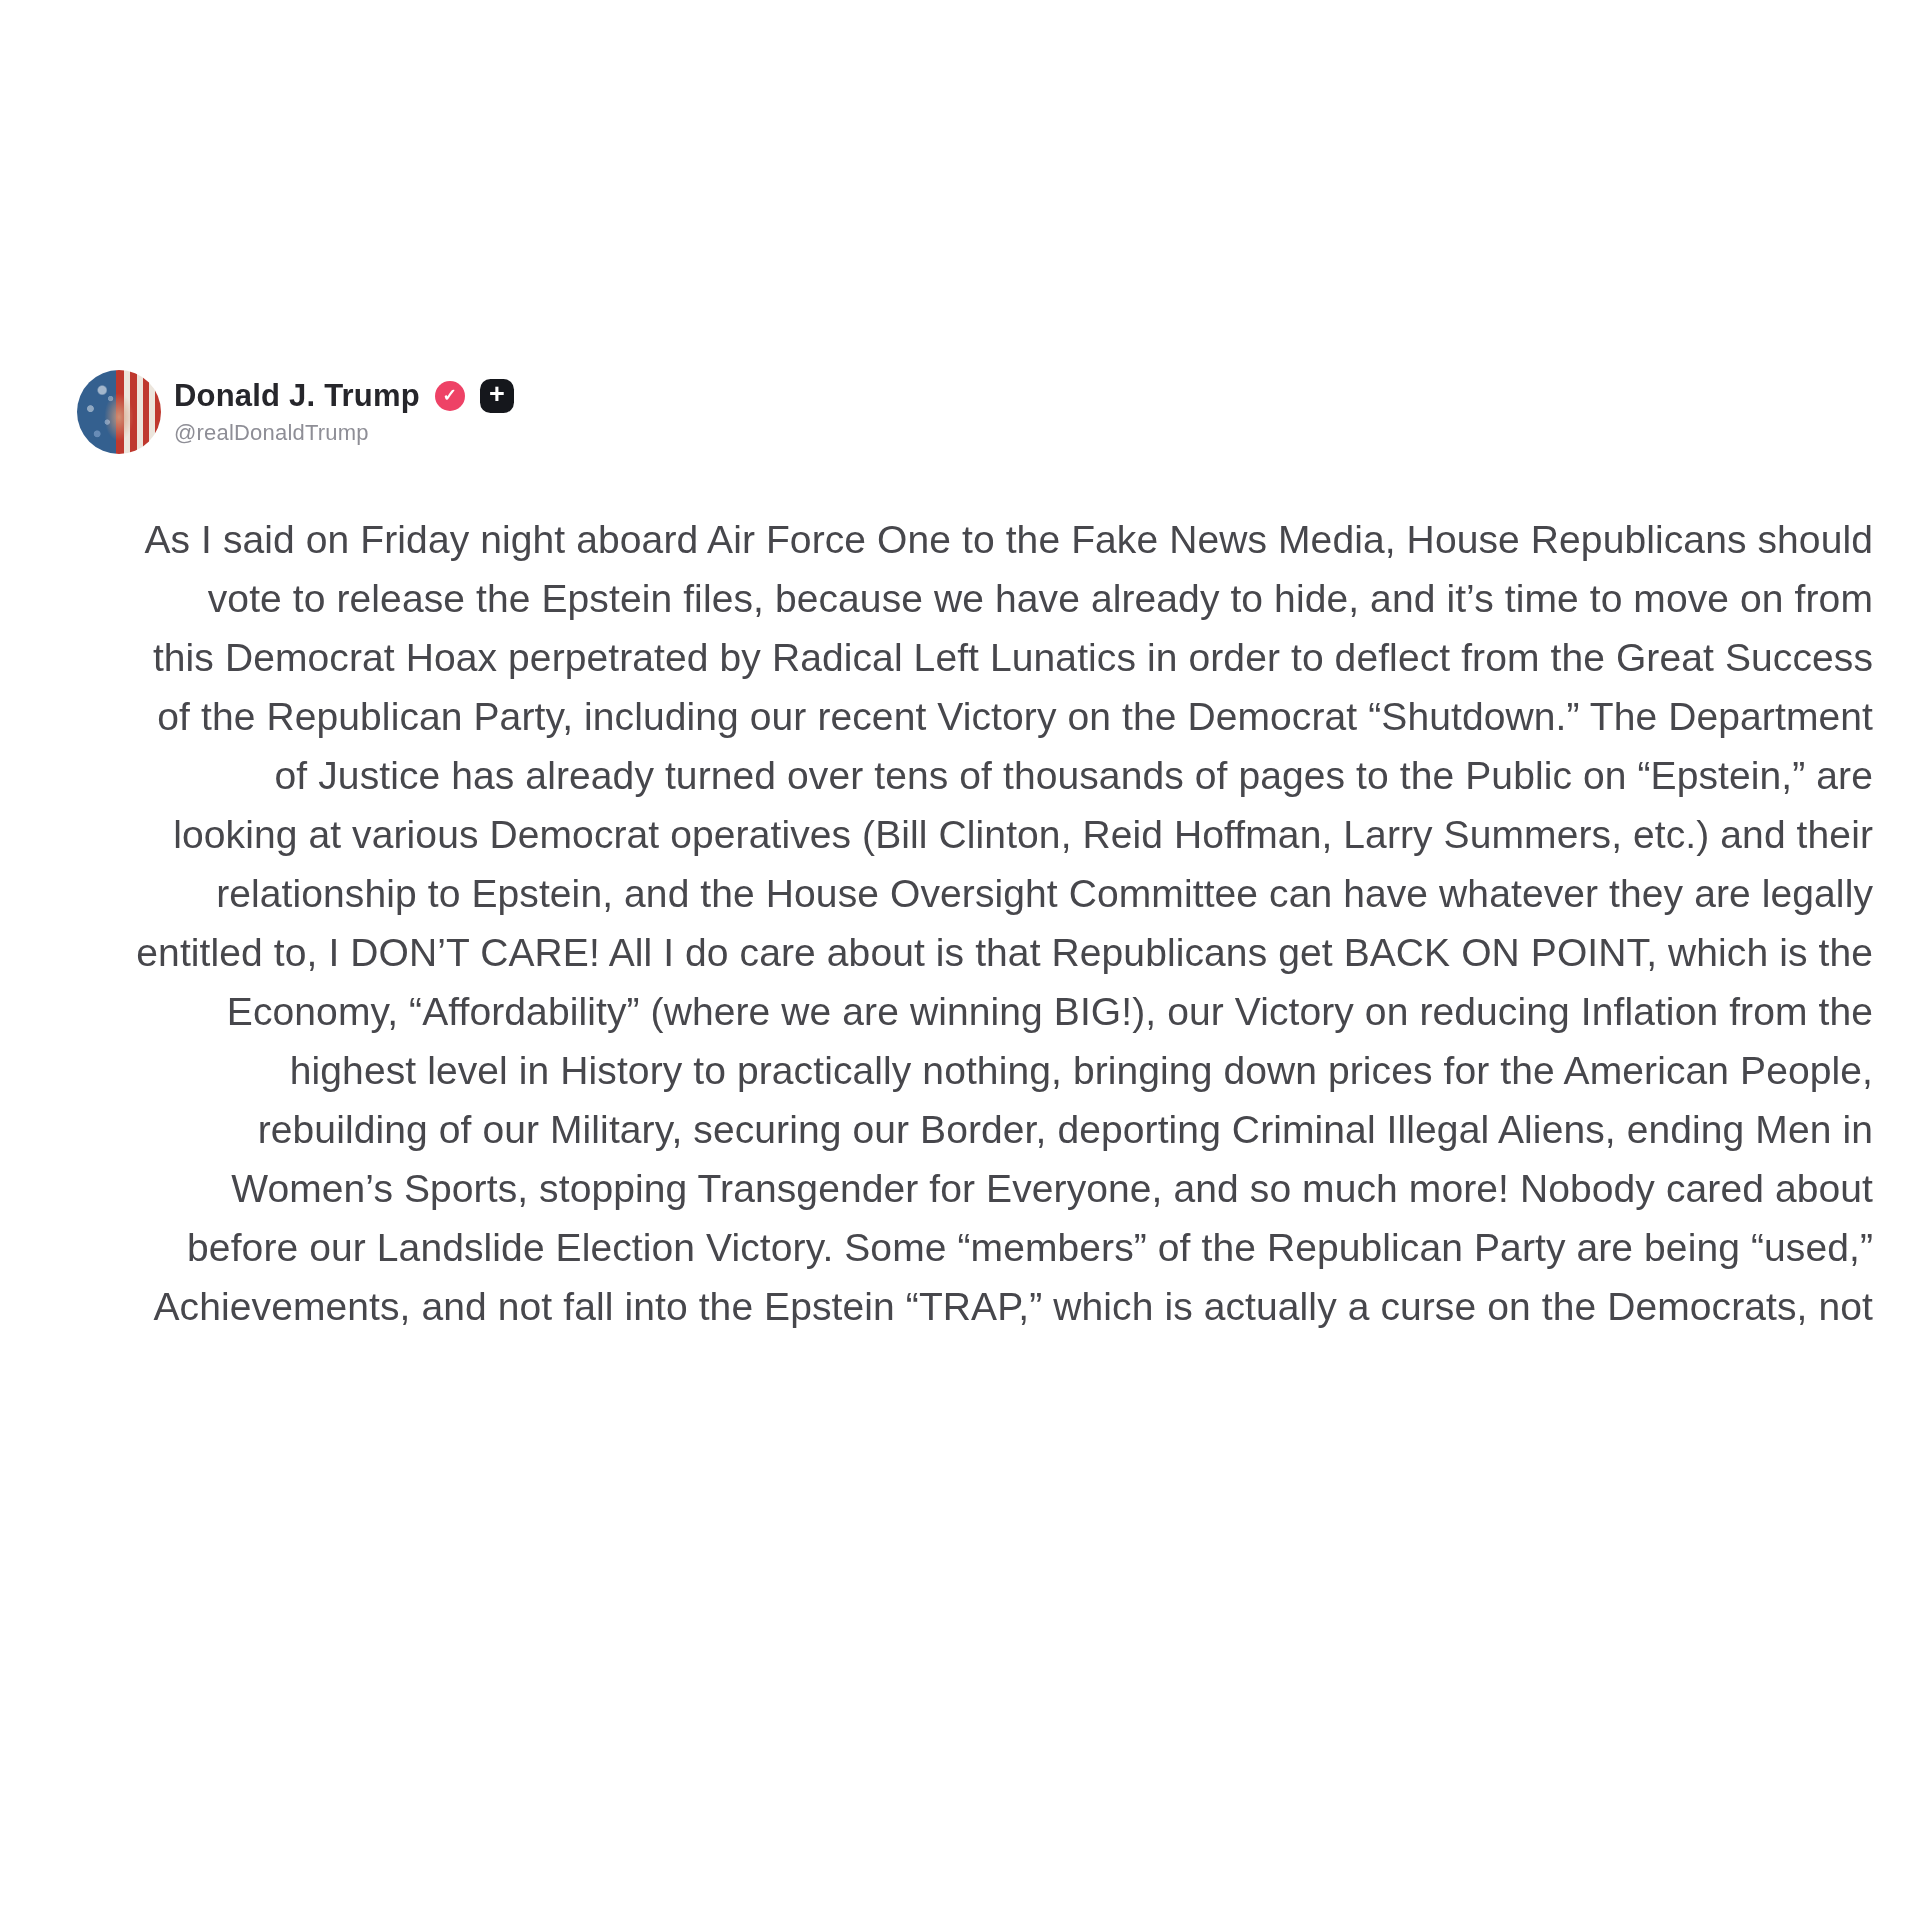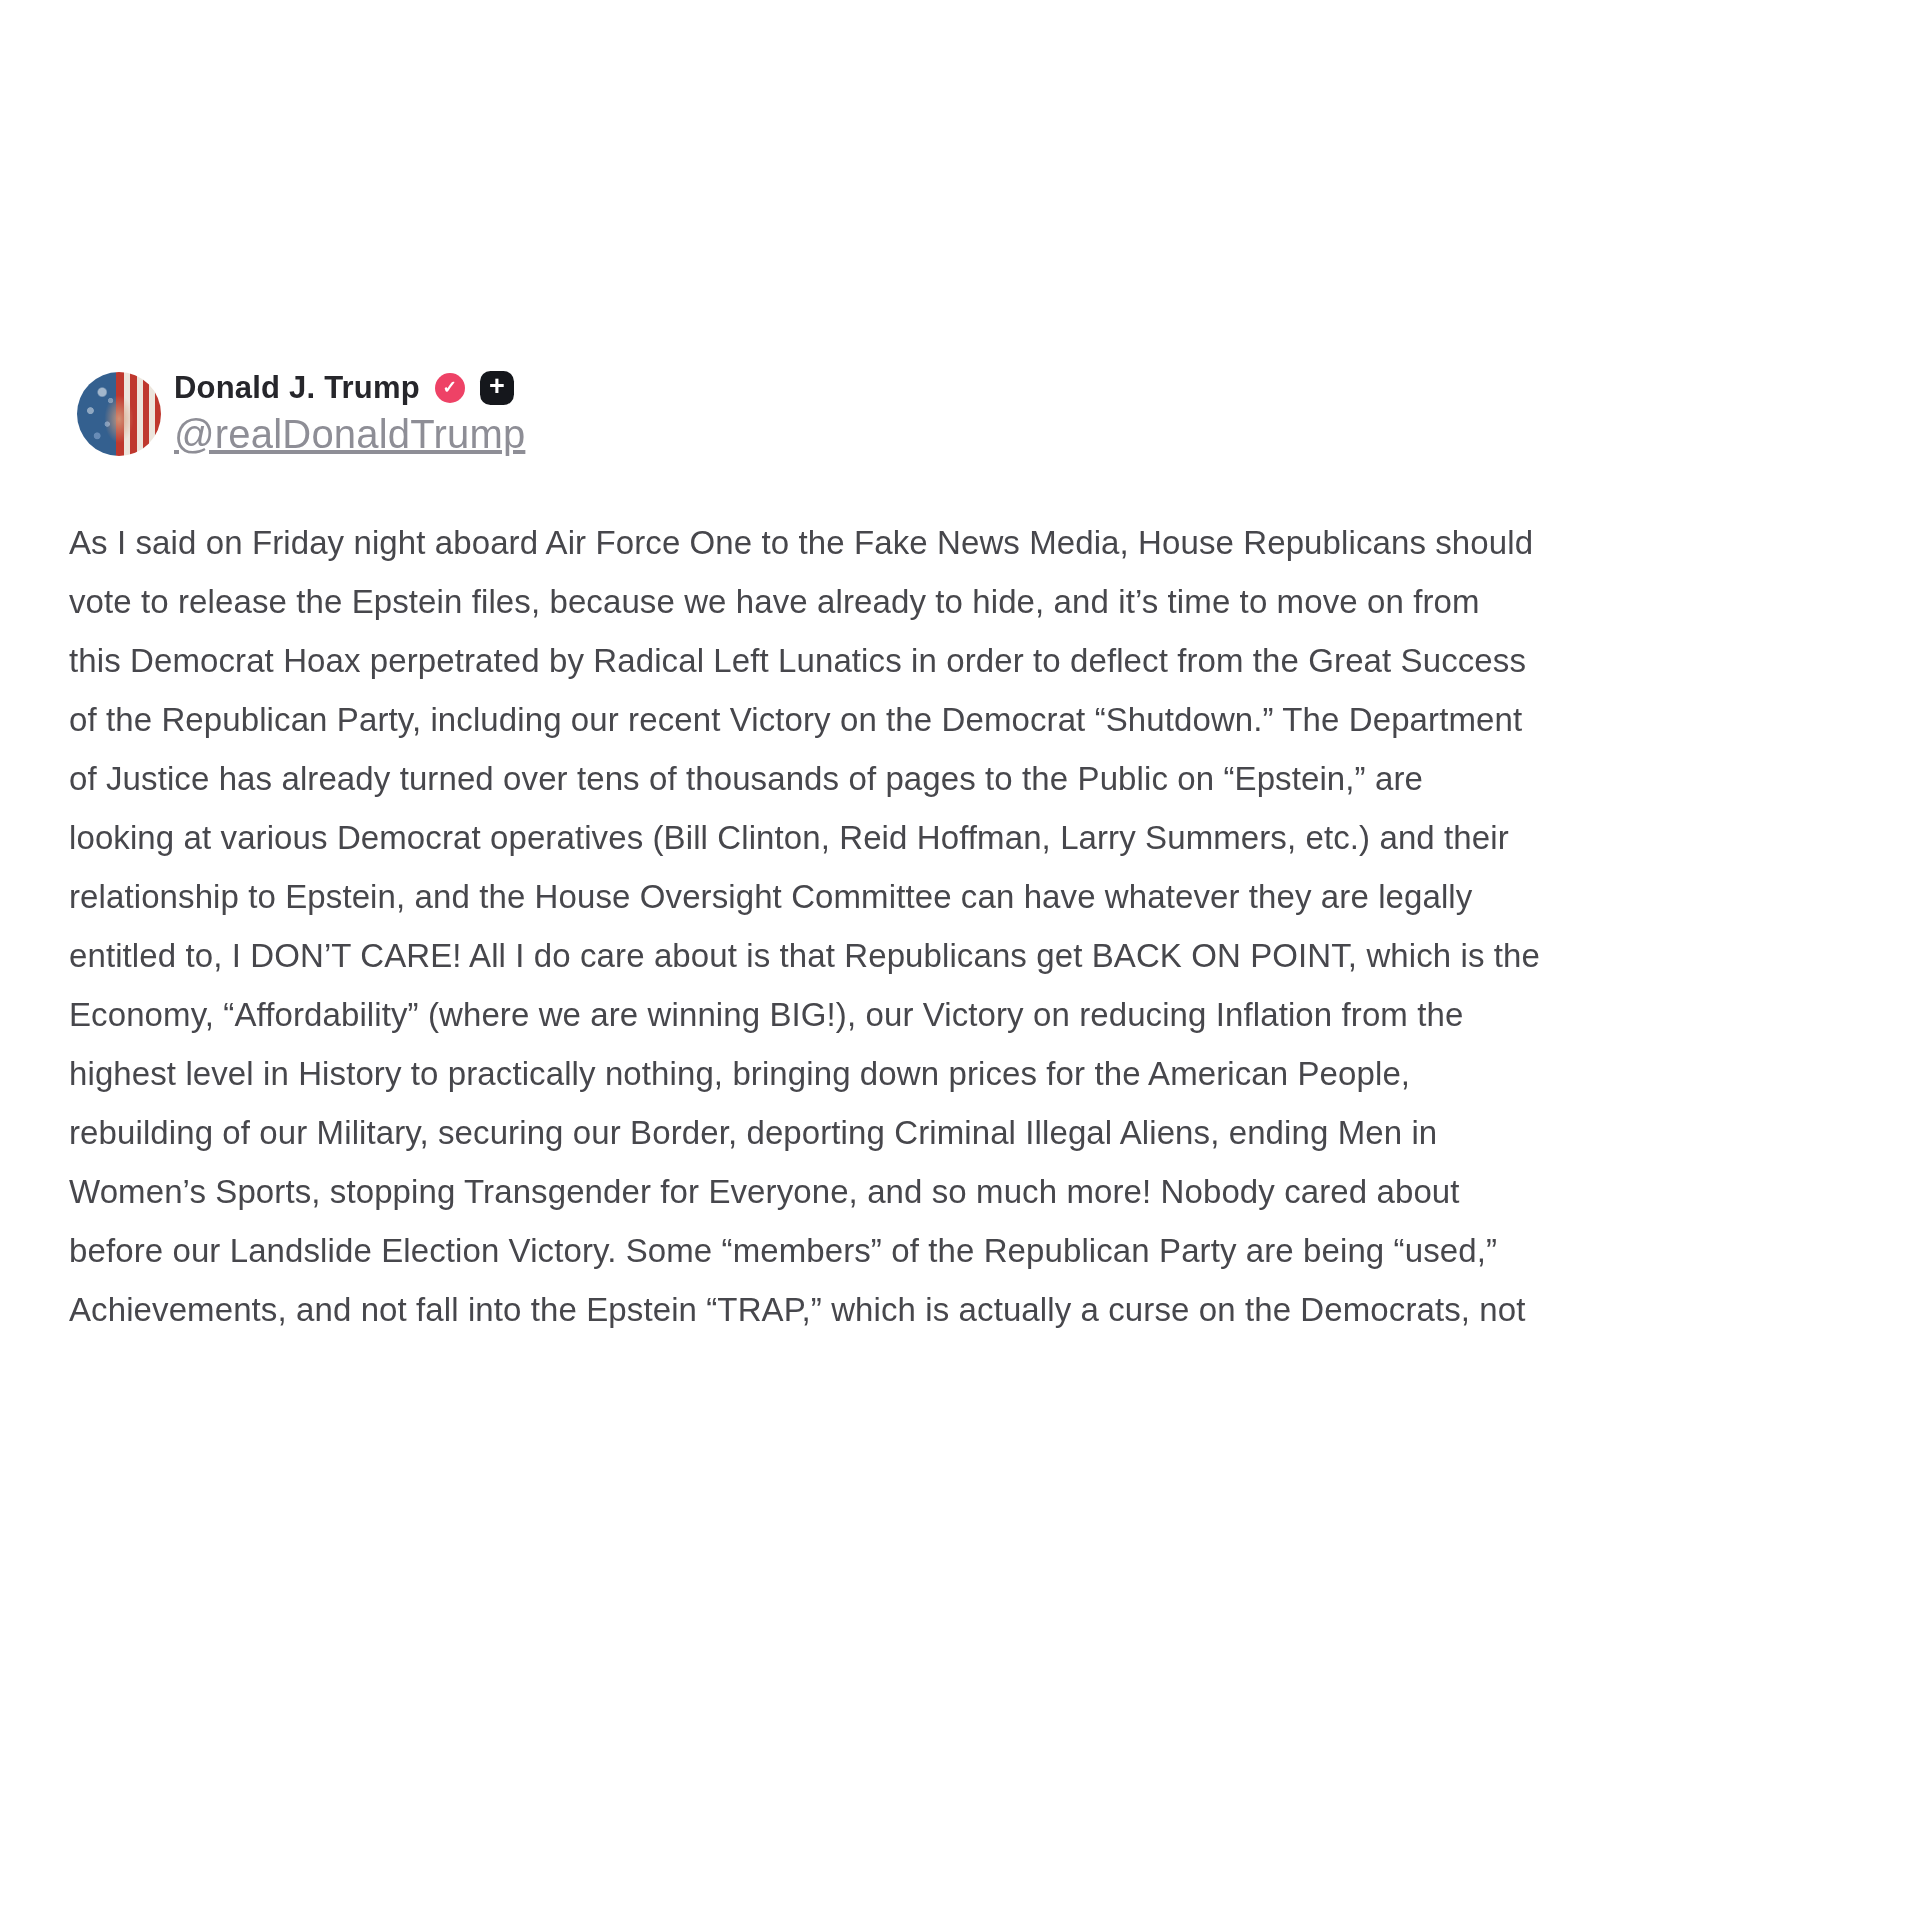--- a/index.html
+++ b/index.html
@@ -89,32 +89,32 @@
     color:var(--badge-glyph-color);
     font-size:27px;
     font-weight:700;
     display:inline-flex;
     align-items:center;
     justify-content:center;
     line-height:1;
     padding-bottom:2.3px;
   }
   .handle{
-    font-size:40px;
+    font-size:22px;
     color:var(--handle-color);
     letter-spacing:0.2px;
     cursor:pointer;
-    text-decoration:underline;
   }
   .post-body{
     margin-top:56px;
-    font-size:33px;
+    font-size:39px;
     line-height:59px;
     color:var(--body-color);
     letter-spacing:0.1px;
+    text-align:right;
   }
   .post-line{
     white-space:pre;
   }
 </style>
 </head>
 <body>
 
 <div class="post-card">
   <div class="post-header">

